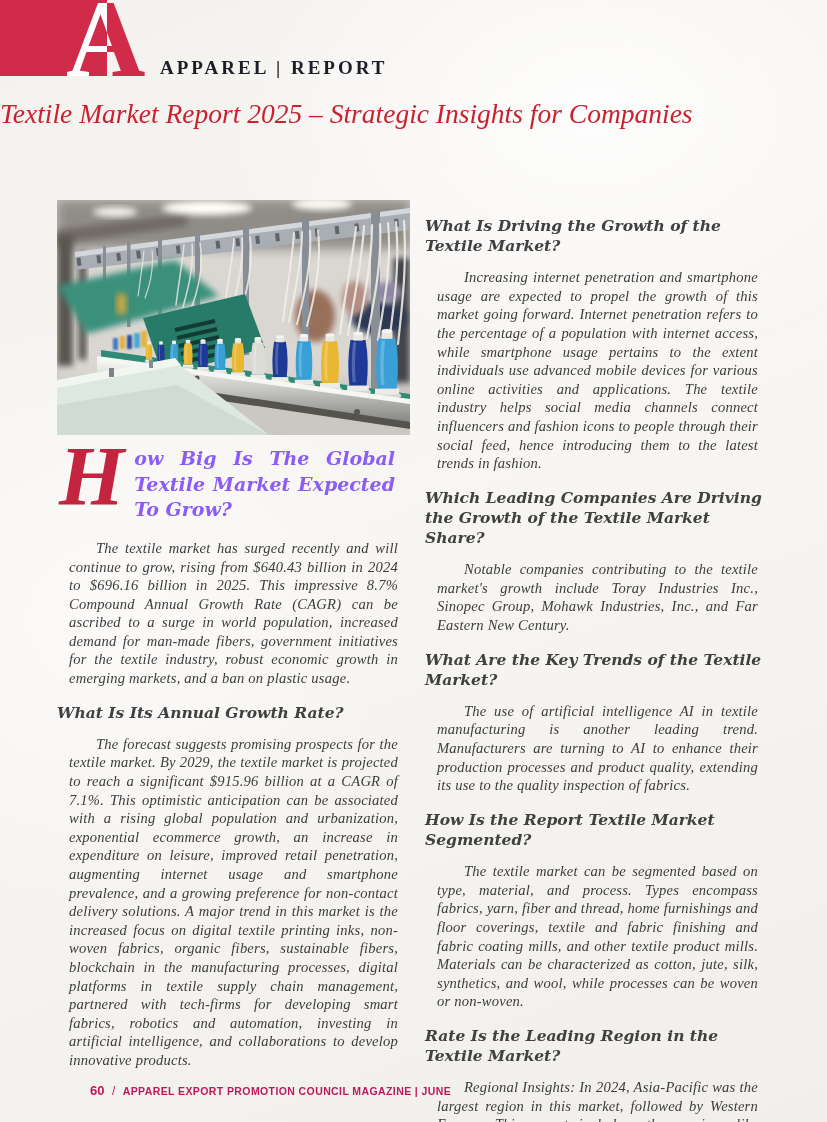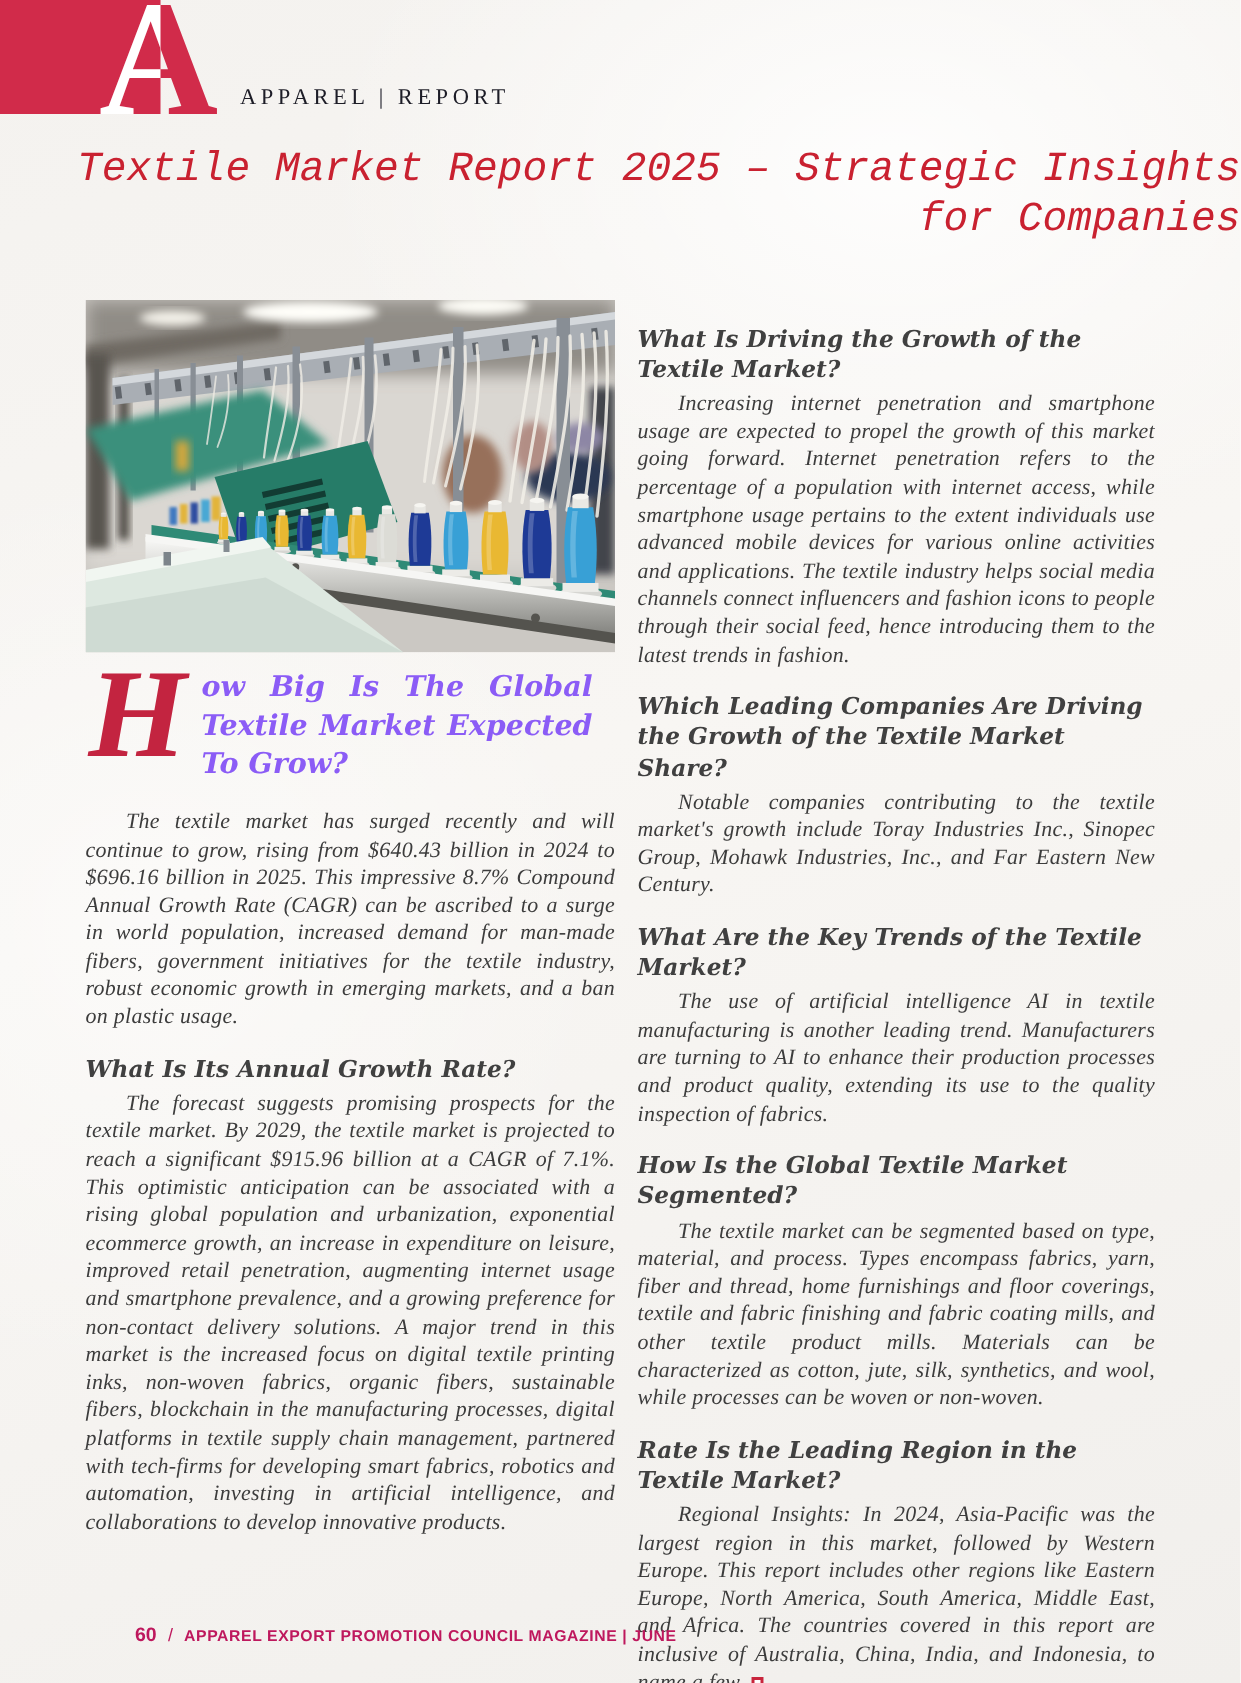--- a/index.html
+++ b/index.html
@@ -7,24 +7,24 @@
     width:827px;height:1122px;position:relative;overflow:hidden;
     font-family:"Liberation Serif","DejaVu Serif",serif;
     background:
       radial-gradient(ellipse 620px 420px at 72% 10%, rgba(255,255,255,.85), rgba(255,255,255,0) 62%),
       radial-gradient(ellipse 520px 520px at 12% 55%, rgba(255,255,255,.5), rgba(255,255,255,0) 60%),
       linear-gradient(160deg,#f4f2ef 0%,#f8f6f3 45%,#f1efec 100%);
   }
   .logo{position:absolute;left:0;top:0;width:210px;height:92px;}
   .masthead{
     position:absolute;left:160px;top:57px;
-    font-size:15px;font-weight:400;letter-spacing:3px;color:#1d1d27;
-  }
-  .title{position:absolute;left:0;right:0;top:97px;margin:0;text-align:right;
-    font-style:italic;font-weight:normal;font-family:Liberation Mono, monospace;}
+    font-size:19px;font-weight:700;letter-spacing:3px;color:#1d1d27;
+  }
+  .title{position:absolute;left:0;right:0;top:97px;margin:0;text-align:left;
+    font-style:italic;font-weight:normal;}
   .title span{display:block;font-size:27.5px;line-height:33px;}
   .t1{color:#c92130;}
   .t2{color:#7b4138;}
 
   .col{position:absolute;}
   .col-left{left:57px;top:200px;width:353px;}
   .col-right{left:425px;top:216px;width:345px;}
 
   .photo{width:353px;height:235px;overflow:hidden;line-height:0;}
 
@@ -39,21 +39,21 @@
     font-style:italic;font-weight:bold;font-size:19px;line-height:1.35;
     color:#8b5cf6;text-align:justify;
   }
   .subhead{
     margin:15px 0 4px 0;
     font-family:"DejaVu Serif","Liberation Serif",serif;
     font-style:italic;font-weight:bold;font-size:15.5px;line-height:1.3;
     color:#404040;
   }
   .body-p{
-    margin:0;font-style:italic;font-size:14.6px;line-height:18.6px;
+    margin:12px;font-style:italic;font-size:14.6px;line-height:18.6px;
     color:#3c3c3c;text-align:justify;text-indent:27px;letter-spacing:.2px;
   }
   .endmark{
     display:inline-block;width:3.5px;height:3.5px;background:#fff;
     border:2.5px solid #c8253c;margin-left:5px;vertical-align:baseline;
   }
   .footer{
     position:absolute;left:90px;top:1081px;color:#be185d;
     font-family:"Liberation Sans","DejaVu Sans",sans-serif;white-space:nowrap;
   }
@@ -228,21 +228,21 @@
 <div class="col col-right">
   <h3 class="subhead" style="margin-top:0;">What Is Driving the Growth of the Textile Market?</h3>
   <p class="body-p">Increasing internet penetration and smartphone usage are expected to propel the growth of this market going forward. Internet penetration refers to the percentage of a population with internet access, while smartphone usage pertains to the extent individuals use advanced mobile devices for various online activities and applications. The textile industry helps social media channels connect influencers and fashion icons to people through their social feed, hence introducing them to the latest trends in fashion.</p>
 
   <h3 class="subhead">Which Leading Companies Are Driving the Growth of the Textile Market Share?</h3>
   <p class="body-p">Notable companies contributing to the textile market's growth include Toray Industries Inc., Sinopec Group, Mohawk Industries, Inc., and Far Eastern New Century.</p>
 
   <h3 class="subhead">What Are the Key Trends of the Textile Market?</h3>
   <p class="body-p">The use of artificial intelligence AI in textile manufacturing is another leading trend. Manufacturers are turning to AI to enhance their production processes and product quality, extending its use to the quality inspection of fabrics.</p>
 
-  <h3 class="subhead">How Is the Global Textile Market Segmented?</h3>
+  <h3 class="subhead">How Is the Report Textile Market Segmented?</h3>
   <p class="body-p">The textile market can be segmented based on type, material, and process. Types encompass fabrics, yarn, fiber and thread, home furnishings and floor coverings, textile and fabric finishing and fabric coating mills, and other textile product mills. Materials can be characterized as cotton, jute, silk, synthetics, and wool, while processes can be woven or non-woven.</p>
 
   <h3 class="subhead">Rate Is the Leading Region in the Textile Market?</h3>
   <p class="body-p"><span>Regional Insights: In 2024, Asia-Pacific was the largest region in this market, followed by Western Europe. This report includes other regions like Eastern Europe, North America, South America, Middle East, and Africa. The countries covered in this report are inclusive of Australia, China, India, and Indonesia, to name a few.</span><span class="endmark"></span></p>
 </div>
 
 <div class="footer">
   <span class="pg">60</span>
   <span class="sep">/</span>
   <span class="mag">APPAREL EXPORT PROMOTION COUNCIL MAGAZINE | JUNE</span>

